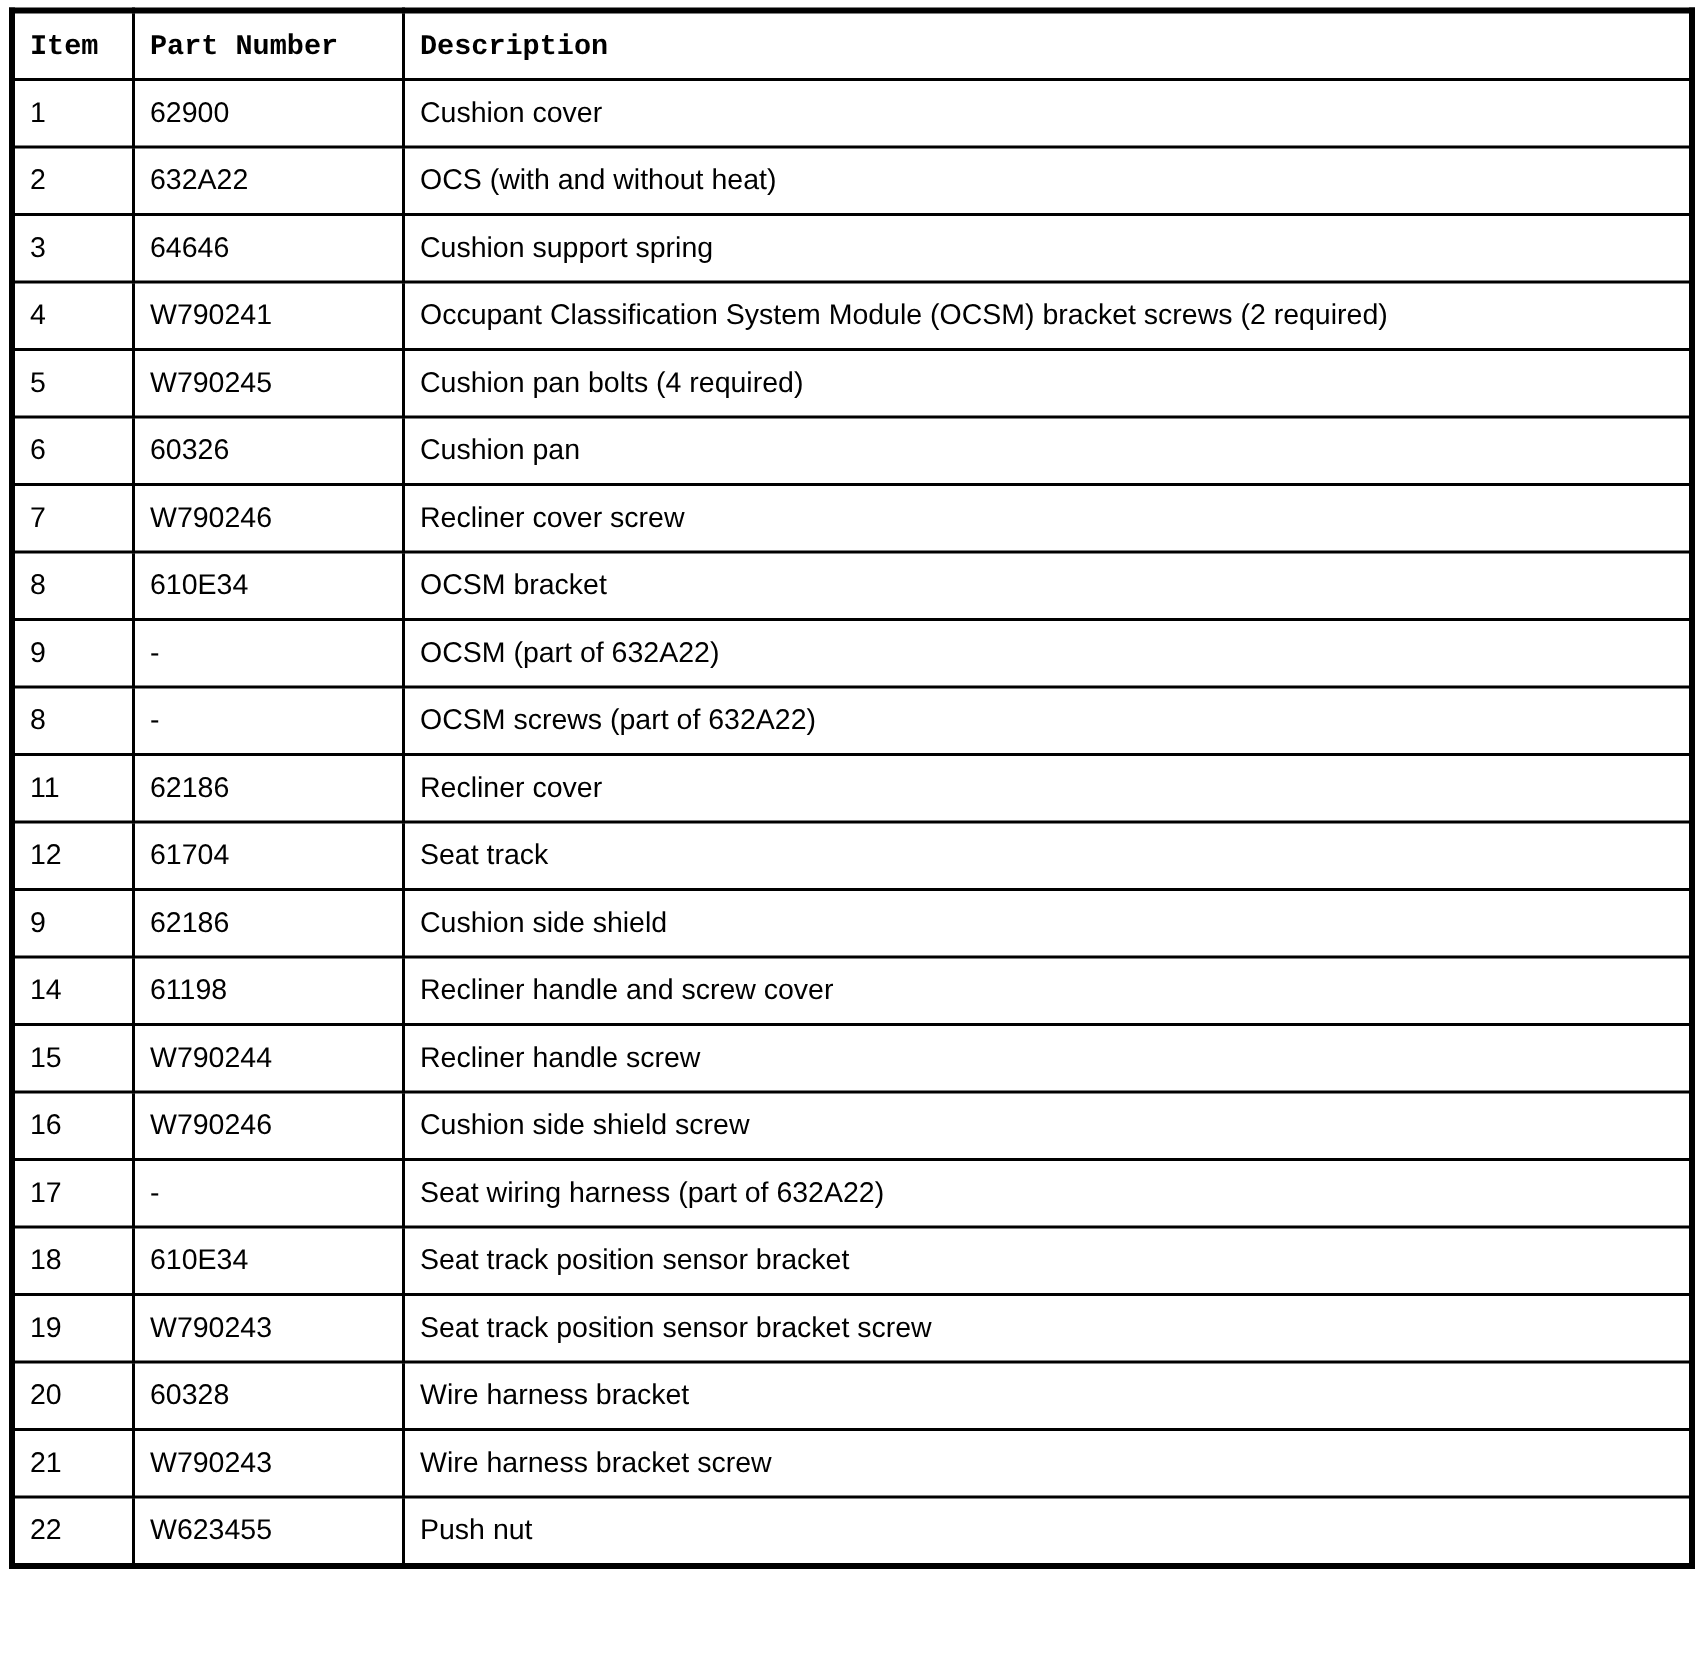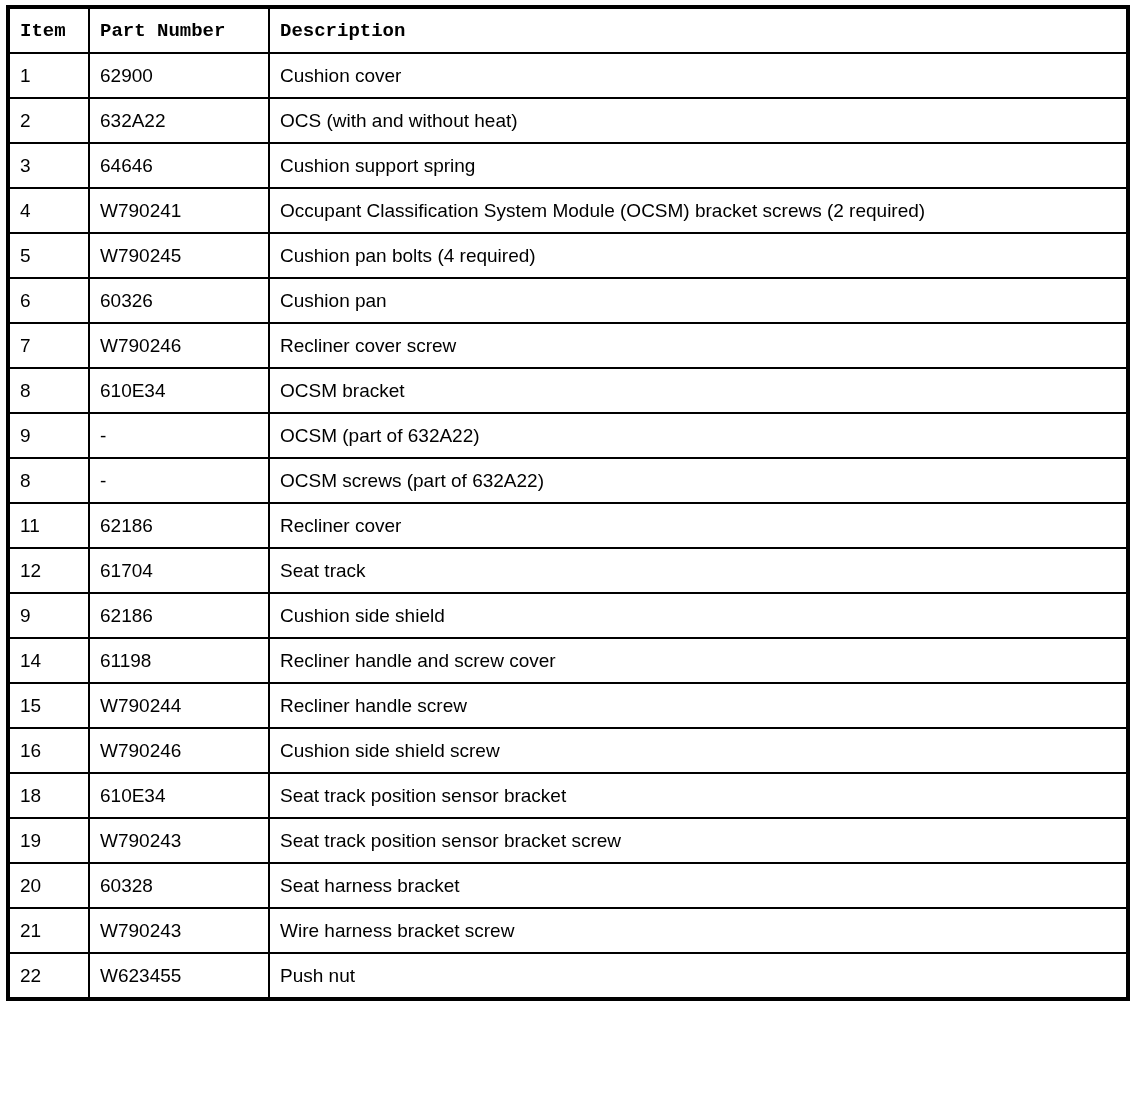--- a/index.html
+++ b/index.html
@@ -129,33 +129,38 @@
           <td>15</td>
           <td>W790244</td>
           <td>Recliner handle screw</td>
         </tr>
         <tr>
           <td>16</td>
           <td>W790246</td>
           <td>Cushion side shield screw</td>
         </tr>
         <tr>
+          <td>17</td>
+          <td>-</td>
+          <td>Seat wiring harness (part of 632A22)</td>
+        </tr>
+        <tr>
           <td>18</td>
           <td>610E34</td>
           <td>Seat track position sensor bracket</td>
         </tr>
         <tr>
           <td>19</td>
           <td>W790243</td>
           <td>Seat track position sensor bracket screw</td>
         </tr>
         <tr>
           <td>20</td>
           <td>60328</td>
-          <td>Seat harness bracket</td>
+          <td>Wire harness bracket</td>
         </tr>
         <tr>
           <td>21</td>
           <td>W790243</td>
           <td>Wire harness bracket screw</td>
         </tr>
         <tr>
           <td>22</td>
           <td>W623455</td>
           <td>Push nut</td>

